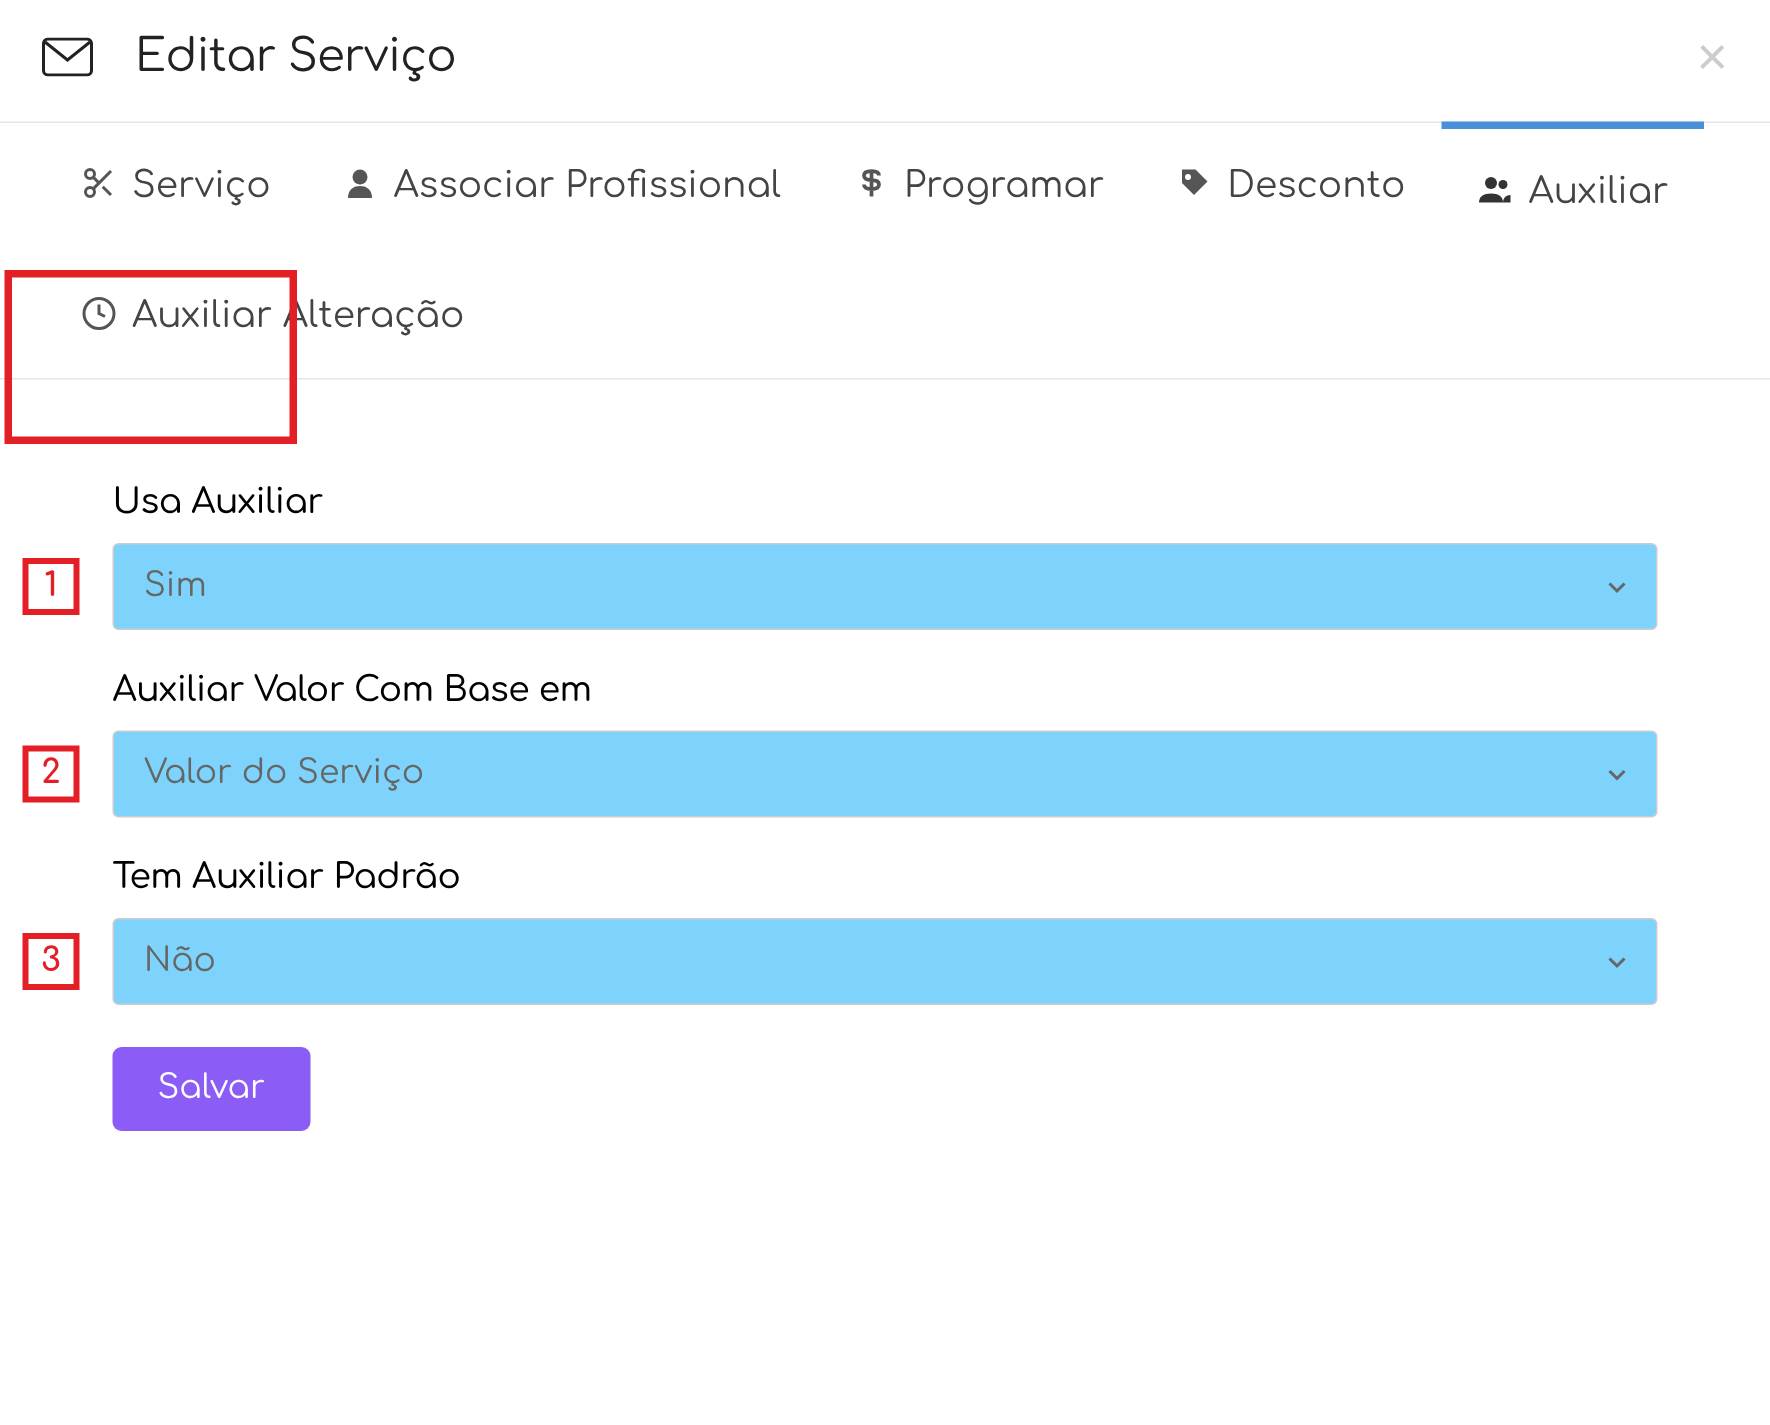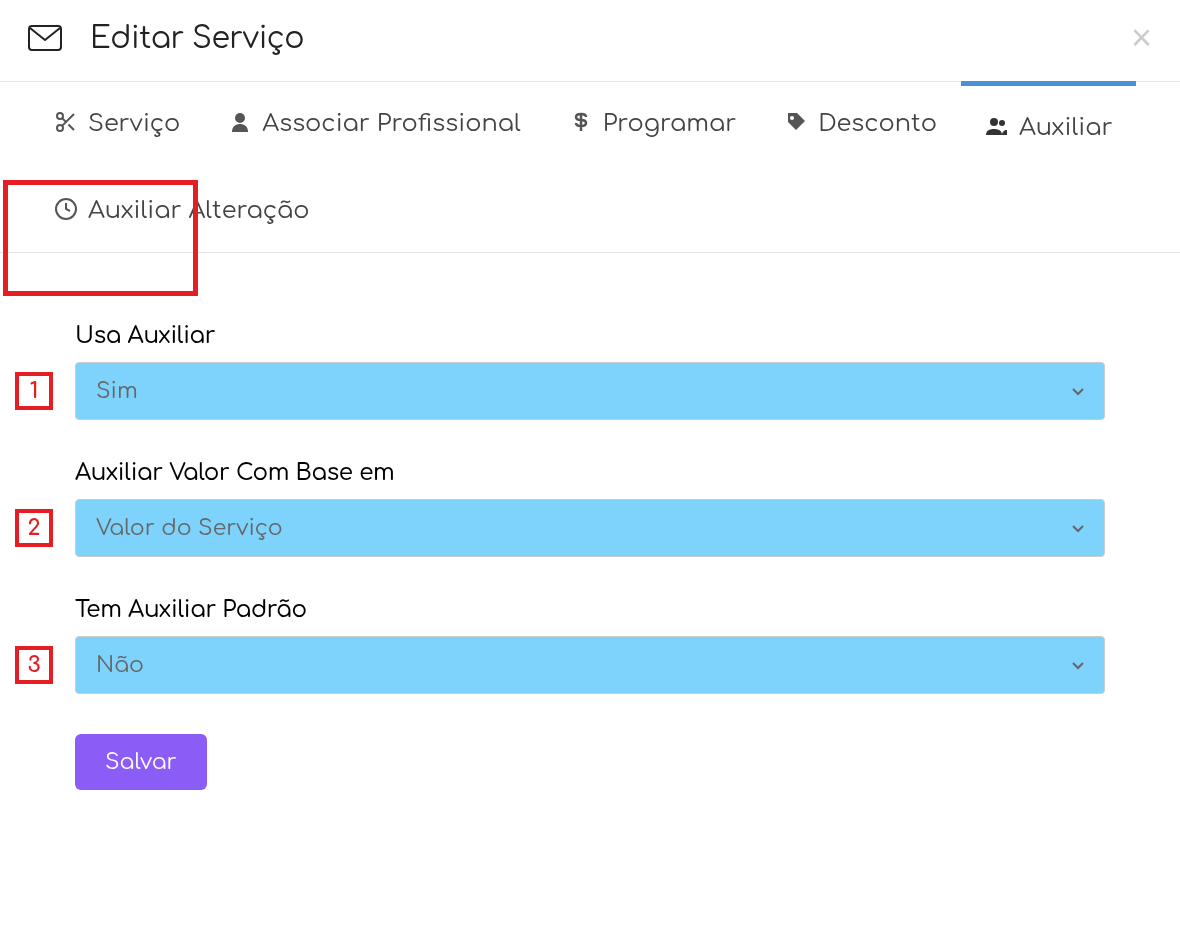--- a/index.html
+++ b/index.html
@@ -82,21 +82,21 @@
     .highlight-tab {
       top: 180px;
       left: 3px;
       width: 195px;
       height: 116px;
     }
     .form-area {
       padding: 70px 75px 30px 75px;
     }
     .form-group {
-      margin-bottom: 40px;
+      margin-bottom: 28px;
       position: relative;
     }
     .form-label {
       font-size: 23px;
       font-weight: 500;
       color: #000;
       display: block;
       margin-bottom: 14px;
       letter-spacing: -0.3px;
     }

